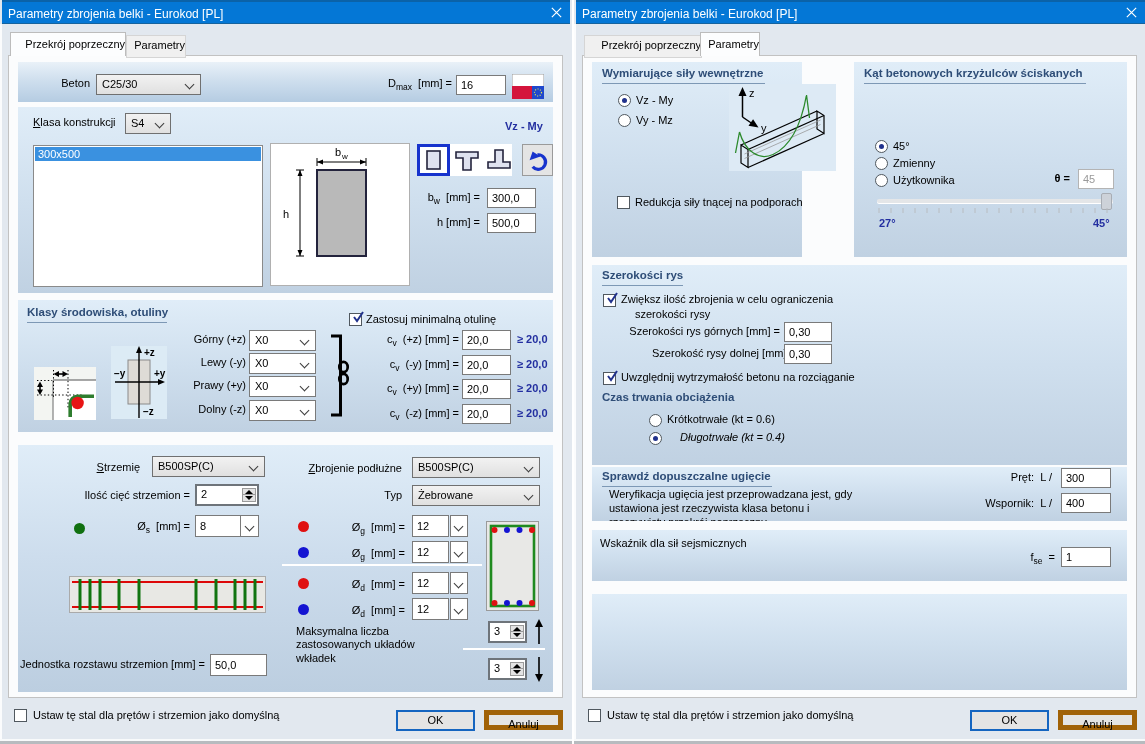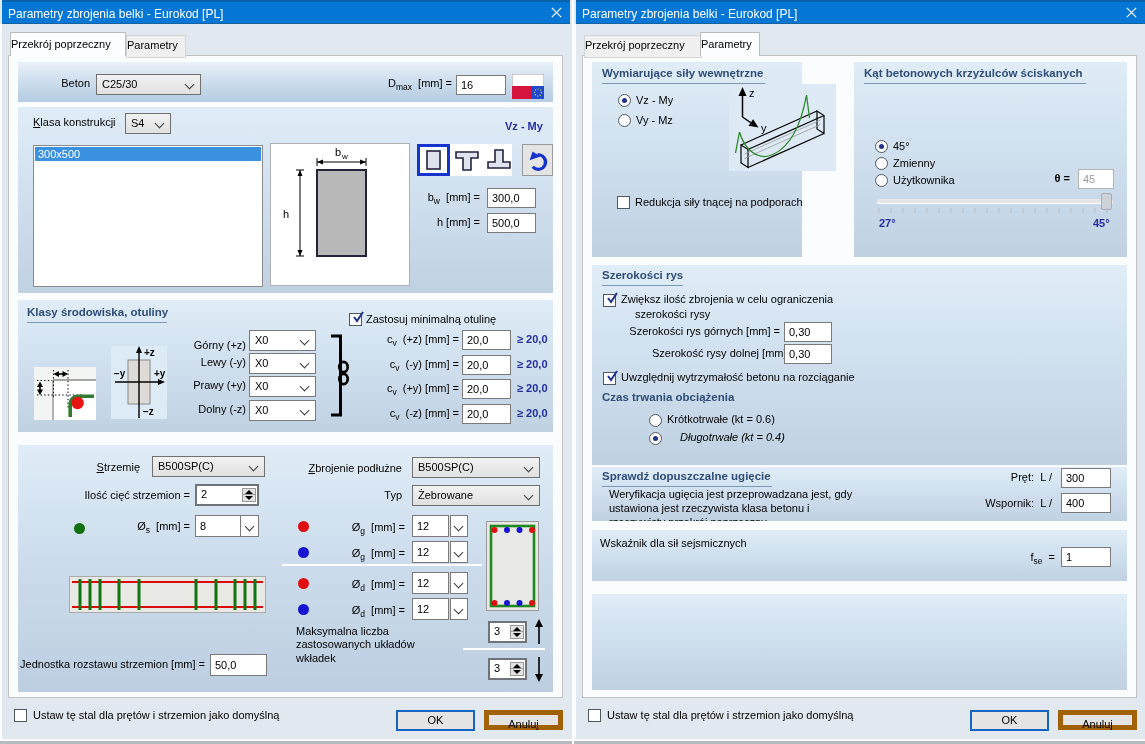--- a/index.html
+++ b/index.html
@@ -3,21 +3,21 @@
 <meta charset="utf-8">
 <style>
 html,body{margin:0;padding:0;}
 #wrap{position:relative;width:1145px;height:744px;background:#fff;overflow:hidden;
   font-family:"Liberation Sans",sans-serif;font-size:11px;color:#000;}
 .dlg{position:absolute;top:0;width:572px;height:744px;background:#e2e8ef;}
 .tbar{position:absolute;left:2px;right:2px;top:0;height:24px;background:#0477d6;border-top:2px solid #0b62a8;border-bottom:1px solid #15639e;box-sizing:border-box;}
 .ttext{position:absolute;left:6px;top:5px;font-size:12px;color:#fff;white-space:nowrap;}
 .xbtn{position:absolute;right:8px;top:5px;width:11px;height:11px;}
 .page{position:absolute;left:8px;top:55px;width:555px;height:643px;background:#fbfcfd;border:1px solid #c2c2c2;box-sizing:border-box;}
-.tab{position:absolute;font-size:11px;text-align:left;box-sizing:border-box;}
+.tab{position:absolute;font-size:11px;text-align:right;box-sizing:border-box;}
 .tabA{background:#fcfdfe;border:1px solid #bcbcbc;border-bottom:none;top:32px;height:24px;z-index:3;padding-top:5px;}
 .tabI{background:#f0f0f0;border:1px solid #d5d5d5;top:35px;height:18px;z-index:1;padding-top:3px;box-sizing:content-box;}
 .pnl{position:absolute;left:18px;width:535px;background:linear-gradient(180deg,#e0edf8 0%,#cfdfee 50%,#c0d1e2 100%);}
 .hdr{position:absolute;font-weight:bold;font-size:11.5px;color:#2e4d77;white-space:nowrap;}
 .hrul{position:absolute;height:1px;background:#7d98b5;}
 .lbl{position:absolute;white-space:nowrap;}
 .lblr{position:absolute;white-space:nowrap;text-align:right;}
 .in{position:absolute;background:#fff;border:1px solid #7a7a7a;box-sizing:border-box;height:20px;line-height:18px;padding-left:4px;}
 .cmb{position:absolute;background:linear-gradient(#f2f2f2,#e0e0e0);border:1px solid #707070;box-sizing:border-box;height:21px;line-height:19px;padding-left:5px;}
 .cmbw{position:absolute;background:#fff;border:1px solid #7a7a7a;box-sizing:border-box;height:21px;line-height:19px;padding-left:5px;}
@@ -155,21 +155,21 @@
       <rect x="17" y="14" width="22" height="44" fill="#dedbd6" stroke="#8a8a8a" stroke-width="1"></rect>
       <line x1="28" y1="4" x2="28" y2="72" stroke="#000" stroke-width="1.4"></line>
       <path d="M28 0 l-3 7 h6 z" fill="#000"></path>
       <line x1="4" y1="36" x2="50" y2="36" stroke="#000" stroke-width="1.4"></line>
       <path d="M54 36 l-7 -3 v6 z" fill="#000"></path>
       <text x="33" y="10" font-size="10" font-weight="bold" font-family="Liberation Sans">+z</text>
       <text x="3" y="31" font-size="10" font-weight="bold" font-family="Liberation Sans">−y</text>
       <text x="43" y="31" font-size="10" font-weight="bold" font-family="Liberation Sans">+y</text>
       <text x="32" y="69" font-size="10" font-weight="bold" font-family="Liberation Sans">−z</text>
     </svg>
-    <div class="lblr" style="right:307px;top:39px;">Górny (+z)</div>
+    <div class="lblr" style="right:307px;top:33px;">Górny (+z)</div>
     <div class="cmbw" style="left:231px;top:30px;width:67px;">X0<span class="chev"></span></div>
     <div class="lblr" style="right:307px;top:56px;">Lewy (-y)</div>
     <div class="cmbw" style="left:231px;top:53px;width:67px;">X0<span class="chev"></span></div>
     <div class="lblr" style="right:307px;top:79px;">Prawy (+y)</div>
     <div class="cmbw" style="left:231px;top:76px;width:67px;">X0<span class="chev"></span></div>
     <div class="lblr" style="right:307px;top:103px;">Dolny (-z)</div>
     <div class="cmbw" style="left:231px;top:100px;width:67px;">X0<span class="chev"></span></div>
 
     <svg style="position:absolute;left:305px;top:33px;" width="40" height="85" viewBox="0 0 40 85">
       <path d="M8 3 h9.5 v79 h-9.5" fill="none" stroke="#000" stroke-width="3"></path>

